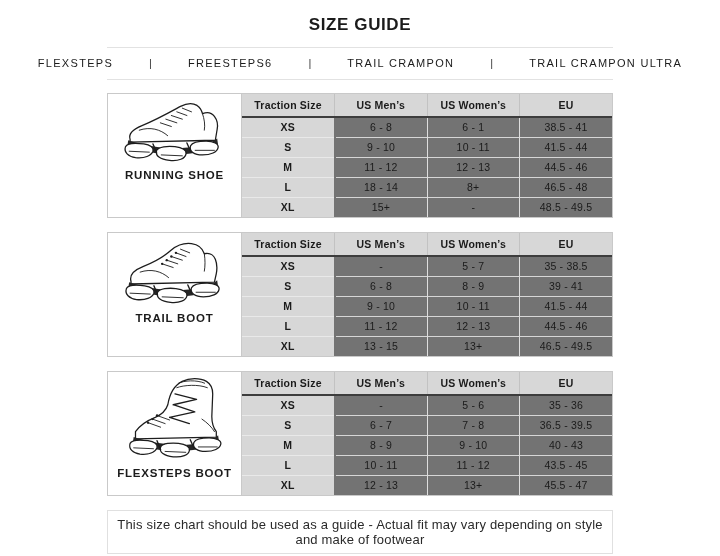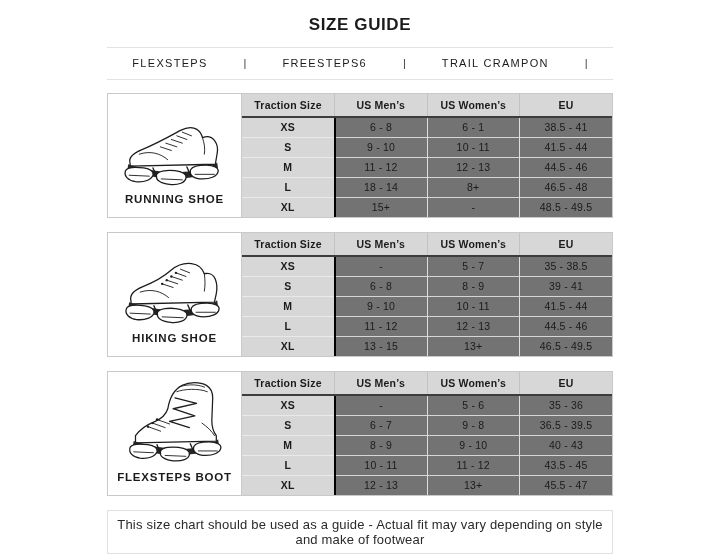--- a/index.html
+++ b/index.html
@@ -47,21 +47,21 @@
     margin-bottom:14px;
     background:#fff;
   }
   .product-cell {
     width:134px;
     min-width:134px;
     border-right:1px solid #c9c9c9;
     display:flex;
     flex-direction:column;
     align-items:center;
-    justify-content:flex-end;
+    justify-content:flex-start;
     padding:4px 4px 12px;
   }
   .product-cell svg { display:block; }
   .product-label {
     font-size:11.5px;
     font-weight:700;
     letter-spacing:.8px;
     margin-top:3px;
     white-space:nowrap;
   }
@@ -90,21 +90,21 @@
     height:20px;
     border-top:1px solid #d6d6d6;
     border-left:1px solid #dedede;
     background:#737373;
     letter-spacing:.2px;
   }
   table.grid td.size {
     background:#d7d7d7;
     font-weight:700;
     border-left:none;
-    border-right:2px solid #000000;
+    border-right:2px solid #737373;
     border-top:1px solid #e9e9e9;
   }
   table.grid td.size + td { border-left:none; }
 
   .footer-note {
     border:1px solid #e0e0e0;
     text-align:center;
     font-size:13px;
     font-weight:500;
     color:#2a2a2a;
@@ -124,20 +124,21 @@
 
   <h1 class="page-title">SIZE GUIDE</h1>
 
   <nav class="product-nav">
     <a>FLEXSTEPS</a>
     <span class="sep">|</span>
     <a>FREESTEPS6</a>
     <span class="sep">|</span>
     <a>TRAIL CRAMPON</a>
     <span class="sep">|</span>
+    <a>TRAIL CRAMPON ULTRA</a>
   </nav>
 
   <section class="size-table">
     <div class="product-cell">
       <span>
         <svg viewBox="0 0 120 74" width="110" height="68">
           <path class="pod" d="M11 45 C9 39 14 34 24 30 C41 23 55 15 66 9 C73 5.5 79 5 84 8 C87 10 89 13 90 17 C95 15 100 16 103 20 C106 24 107 29 106 34 L104 46 L11 48 Z"></path>
           <path class="thin" d="M90 17 C92 23 93 29 92 35"></path>
           <path class="thin" d="M44 27 L56 31 M50 23 L62 27 M56 19 L68 23 M62 15 L73 19 M68 11 L78 15"></path>
           <path class="thin" d="M21 35 C33 31 44 34 52 41"></path>
@@ -208,21 +209,21 @@
           <circle cx="61" cy="17" r="1.3" fill="#1d1d1d"></circle>
           <path class="thin" d="M22 38 C34 34 45 37 53 44"></path>
           <path class="dark" d="M10 49 C30 56 53 59 75 57 C89 56 99 53 106 47 L107 54 C99 60 87 63 73 64 C49 66 25 62 9 55 Z"></path>
           <path class="pod" d="M7 56 C5 62 10 67 18 68 C28 69 35 66 37 61 C38 57 34 54 27 53 C19 52 9 52 7 56 Z"></path>
           <path class="pod" d="M41 60 C39 66 45 70 55 71 C65 72 72 69 73 64 C74 60 69 57 61 56 C53 55 43 56 41 60 Z"></path>
           <path class="pod" d="M78 55 C76 61 82 65 91 65 C100 65 107 62 108 57 C109 53 103 50 95 50 C87 50 80 51 78 55 Z"></path>
           <path class="thin" d="M11 61 L33 62 M46 65 L69 66 M83 60 L104 60"></path>
           <path class="line" d="M37 53 L41 63 M74 52 L78 61"></path>
         </svg>
       </span>
-      <div class="product-label">HIKING SHOE</div>
+      <div class="product-label">TRAIL BOOT</div>
     </div>
     <table class="grid">
       <thead>
         <tr>
           <th>Traction Size</th>
           <th>US Men’s</th>
           <th>US Women’s</th>
           <th>EU</th>
         </tr>
       </thead>
@@ -295,21 +296,21 @@
       <tbody>
         <tr>
           <td class="size">XS</td>
           <td>-</td>
           <td>5 - 6</td>
           <td>35 - 36</td>
         </tr>
         <tr>
           <td class="size">S</td>
           <td>6 - 7</td>
-          <td>9 - 8</td>
+          <td>7 - 8</td>
           <td>36.5 - 39.5</td>
         </tr>
         <tr>
           <td class="size">M</td>
           <td>8 - 9</td>
           <td>9 - 10</td>
           <td>40 - 43</td>
         </tr>
         <tr>
           <td class="size">L</td>

